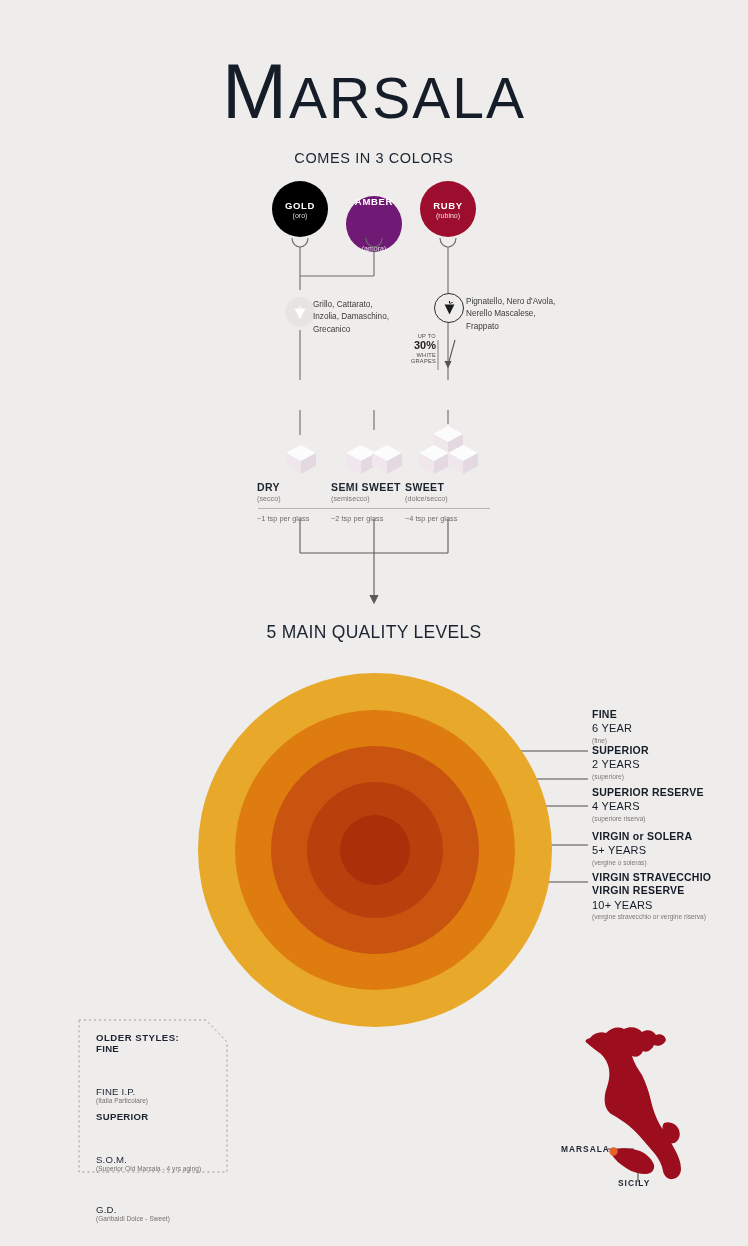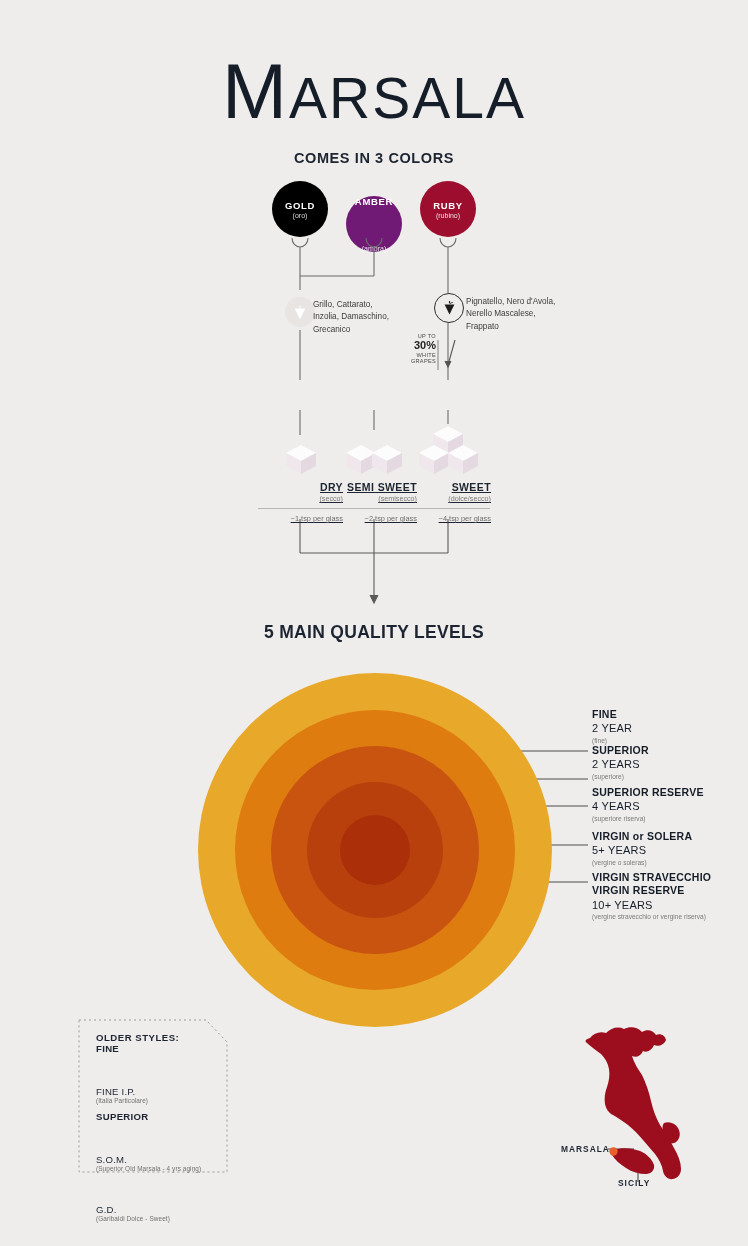--- a/index.html
+++ b/index.html
@@ -23,21 +23,21 @@
     color: #151d29;
     font-weight: 400;
     line-height: 1;
   }
   #title .cap { font-size: 78px; }
   #title .small { font-size: 57px; }
 
   .section-head {
     left: 0; right: 0;
     text-align: center;
-    font-weight: bold;
+    font-weight: normal;
     color: #1b2430;
   }
   #sub-colors { top: 150px; font-size: 14.5px; letter-spacing: 0.6px; }
   #sub-sweet  { top: 381px; font-size: 19px; letter-spacing: 0.3px; }
   #sub-quality{ top: 622px; font-size: 17.5px; letter-spacing: 0.3px; }
 
   
   .color-circle {
     width: 56px; height: 56px; border-radius: 50%;
     display: flex; flex-direction: column;
@@ -56,21 +56,21 @@
   .grape-red   { border: 1.4px solid #2d2d2d; background: #efedeb; }
   .grape-text { font-size: 8.2px; line-height: 1.5; color: #3b3b3b; }
 
   .pct-box { text-align: right; line-height: 1.15; color: #4a4a4a; }
   .pct-box .l1 { font-size: 5.6px; letter-spacing: .3px; }
   .pct-box .l2 { font-size: 11px; font-weight: bold; color: #222; }
   .pct-box .l3 { font-size: 5.6px; letter-spacing: .3px; }
   .pct-box .l4 { font-size: 5.6px; letter-spacing: .3px; }
 
   
-  .sweet-col { width: 86px; text-align: right; text-decoration: underline; }
+  .sweet-col { width: 86px; text-align: left; }
   .sweet-col .nm { font-size: 10.5px; font-weight: bold; letter-spacing: .4px; color:#1b2430; }
   .sweet-col .it { font-size: 7.2px; color: #777; margin-top: 1px; }
   .sweet-col .rule { height: 1.3px; background: #b9b5b2; margin: 5px auto 5px; width: 84px; }
   .sweet-col .tsp { font-size: 7.4px; color: #6d6d6d; }
 
   
   .ring { position: absolute; border-radius: 50%; }
 
   
   .qlabel { position: absolute; left: 592px; }
@@ -264,21 +264,21 @@
   <div class="abs section-head" id="sub-quality">5 MAIN QUALITY LEVELS</div>
 
   <div class="ring" style="left:198px; top:673px; width:354px; height:354px; background:#e8a82a;"></div>
   <div class="ring" style="left:235px; top:710px; width:280px; height:280px; background:#de7c10;"></div>
   <div class="ring" style="left:271px; top:746px; width:208px; height:208px; background:#c85410;"></div>
   <div class="ring" style="left:307px; top:782px; width:136px; height:136px; background:#b8400c;"></div>
   <div class="ring" style="left:340px; top:815px; width:70px; height:70px; background:#ab2f08;"></div>
 
   <div class="qlabel" style="top:708px;">
     <div class="t">FINE</div>
-    <div class="y">2 YEAR</div>
+    <div class="y">6 YEAR</div>
     <div class="i">(fine)</div>
   </div>
   <div class="qlabel" style="top:744px;">
     <div class="t">SUPERIOR</div>
     <div class="y">2 YEARS</div>
     <div class="i">(superiore)</div>
   </div>
   <div class="qlabel" style="top:786px;">
     <div class="t">SUPERIOR RESERVE</div>
     <div class="y">4 YEARS</div>

